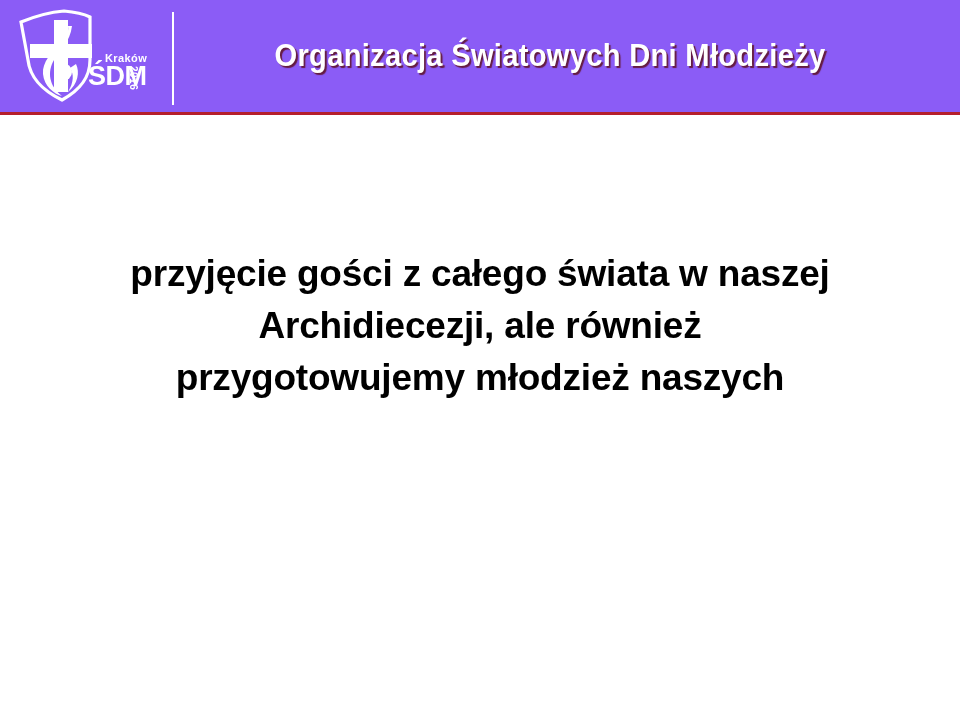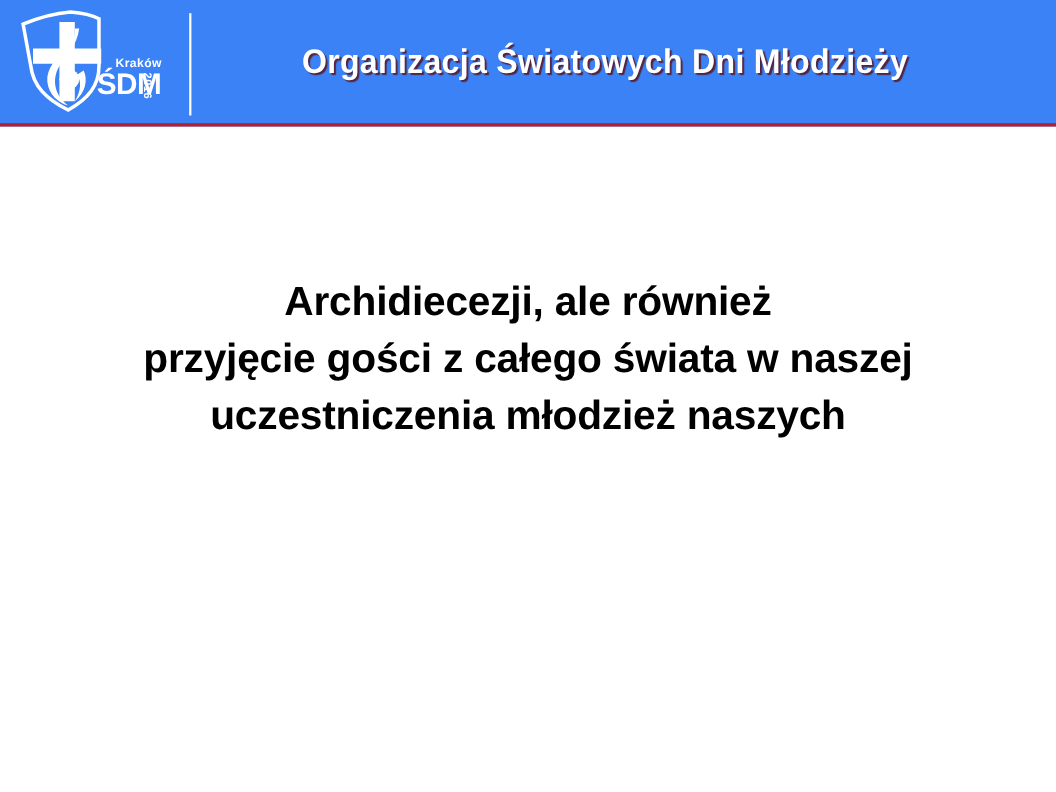--- a/index.html
+++ b/index.html
@@ -15,21 +15,21 @@
     position: relative;
   }
 
   
   #slide-header {
     position: absolute;
     left: 0;
     top: 0;
     width: 960px;
     height: 115px;
-    background: #3b82f6;
+    background: #8b5cf6;
     box-sizing: border-box;
     border-bottom: 3px solid #b51f2c;
   }
 
   
   #brand-logo {
     position: absolute;
     left: 16px;
     top: 8px;
     width: 150px;
@@ -169,16 +169,16 @@
       <span class="wm-year">2016</span>
     </div>
   </div>
 
   <div id="header-divider"></div>
 
   <div id="header-title">Organizacja Światowych Dni Młodzieży</div>
 </div>
 
 <div id="body-copy">
+  <span class="copy-line">przyjęcie gości z całego świata w naszej</span>
   <span class="copy-line">Archidiecezji, ale również</span>
-  <span class="copy-line">przyjęcie gości z całego świata w naszej</span>
-  <span class="copy-line">uczestniczenia młodzież naszych</span>
+  <span class="copy-line">przygotowujemy młodzież naszych</span>
 </div>
 
 </body></html>

